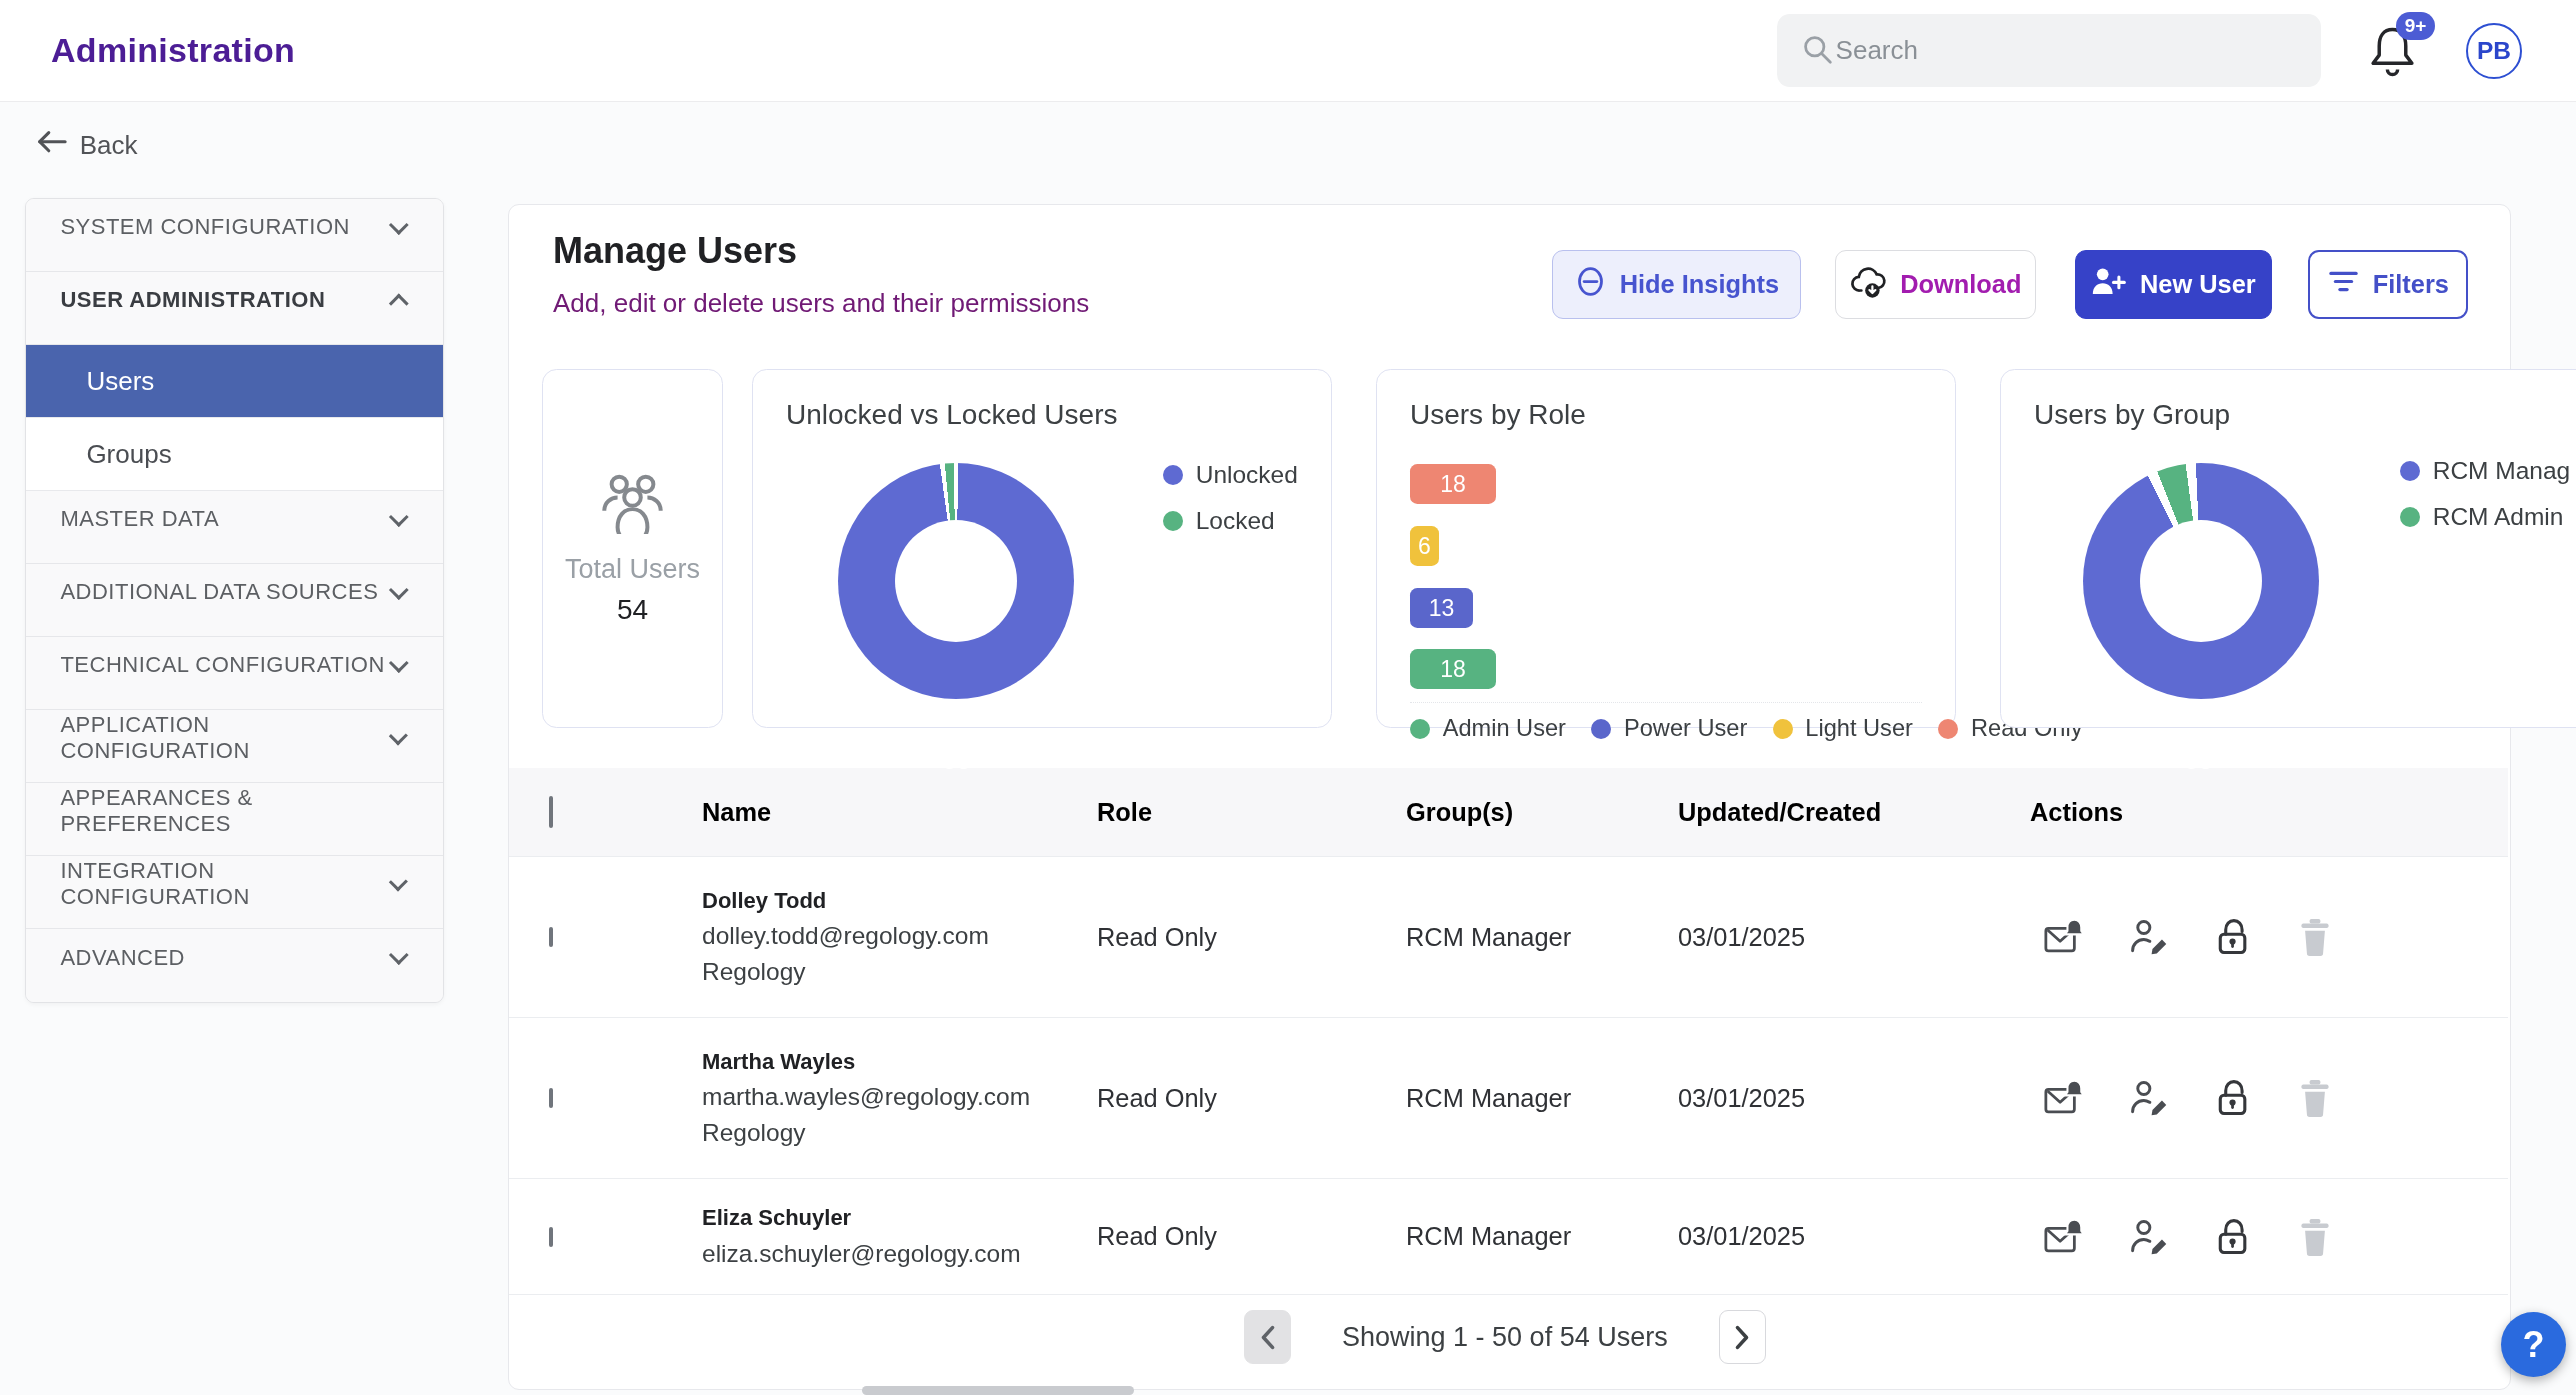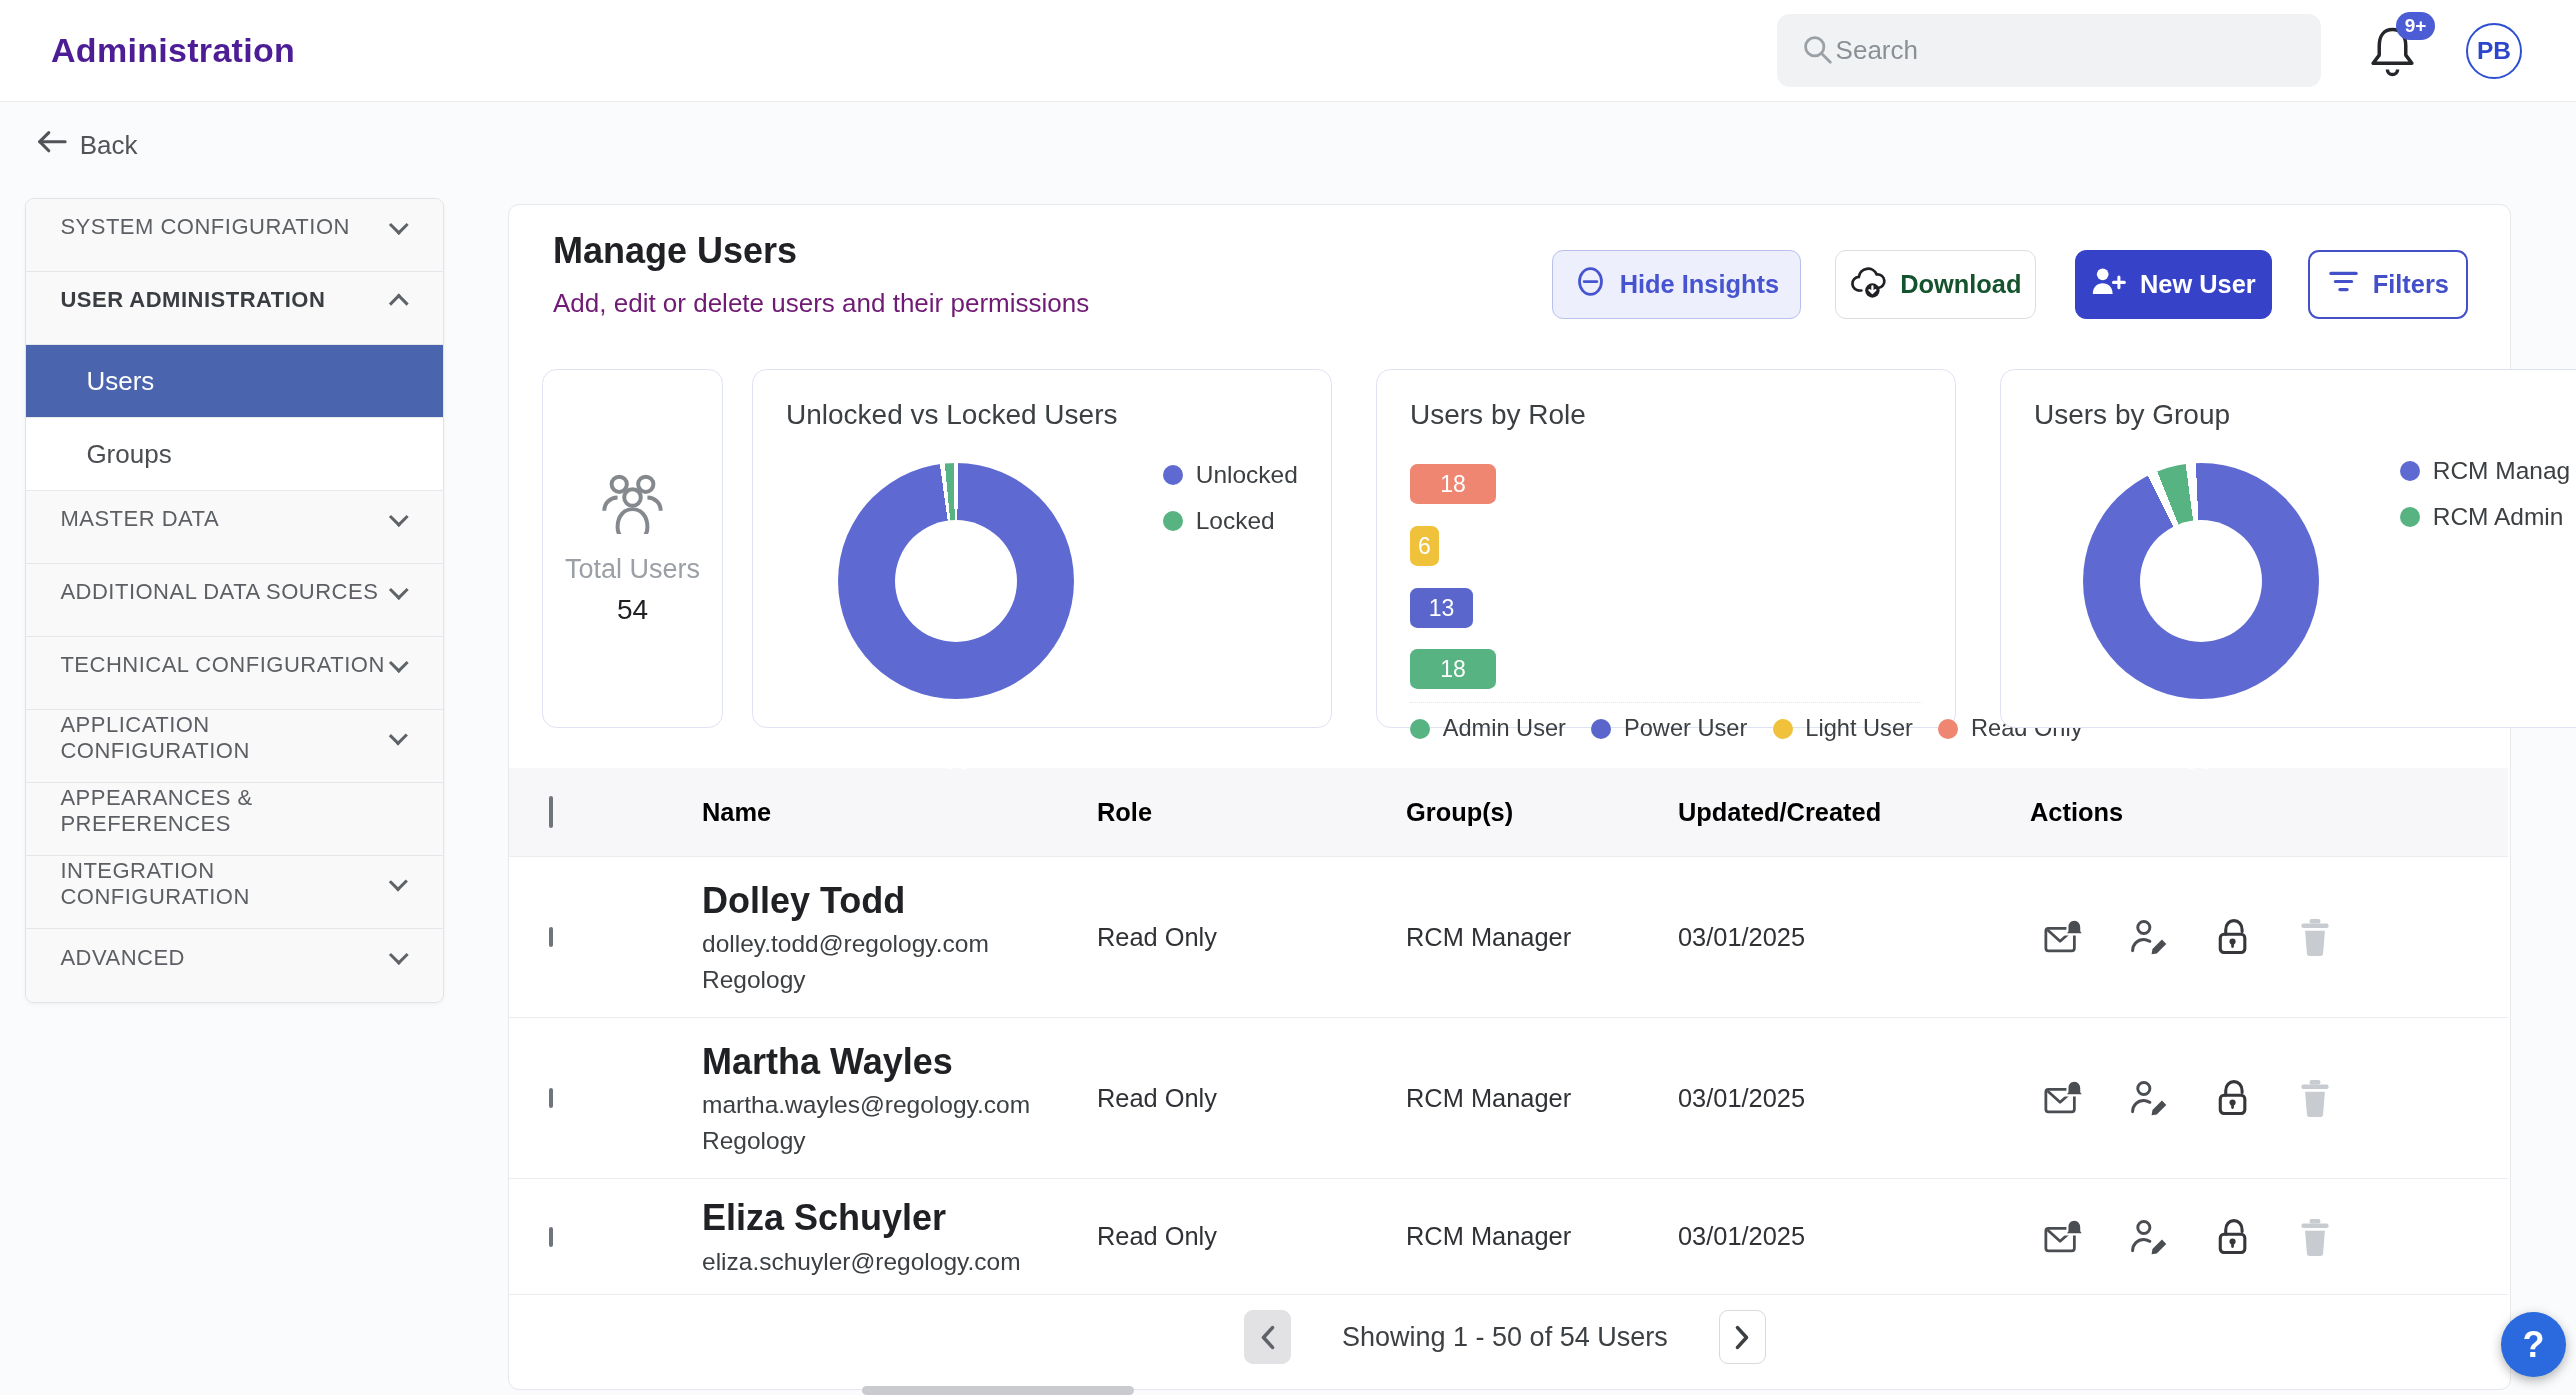--- a/index.html
+++ b/index.html
@@ -41,21 +41,21 @@
     transform:rotate(45deg); margin-top:-5.4px; }
   .chev.up { transform:rotate(-135deg); margin-top:7.3px; }
   
   .main-card { position:absolute; left:508px; top:204px; width:2003px; height:1186px; background:#fff;
     border:1.8px solid #e7e8ec; border-radius:11px; }
   .mu-title { position:absolute; left:44px; top:25.4px; font-size:36px; font-weight:bold; color:#202124; }
   .mu-sub { position:absolute; left:44px; top:83px; font-size:26px; color:#701a75; }
   .btn { position:absolute; top:45px; height:69px; border-radius:11px; display:flex; align-items:center;
     justify-content:center; gap:12.7px; font-size:25.4px; font-weight:bold; cursor:pointer; }
   .btn-hide { left:1043px; width:249px; background:#edeffc; border:1.8px solid #b9c0ee; color:#4754cf; }
-  .btn-download { left:1326px; width:201px; background:#fff; border:1.8px solid #dcdde1; color:#14532d; }
+  .btn-download { left:1326px; width:201px; background:#fff; border:1.8px solid #dcdde1; color:#a21caf; }
   .btn-new { left:1566px; width:197px; background:#3642c8; border:1.8px solid #3642c8; color:#fff; }
   .btn-filters { left:1799px; width:160px; background:#fff; border:2.7px solid #4450c8; color:#4450c8; }
   
   .icard { position:absolute; top:164px; height:359px; background:#fff; border:1.8px solid #dfe2f2;
     border-radius:14.5px; }
   .icard-title { position:absolute; left:33px; top:29px; font-size:28px; color:#3c4043; }
   .card-total { left:33px; width:181px; display:flex; flex-direction:column; align-items:center;
     justify-content:center; gap:9px; }
   .total-label { font-size:27px; color:#9aa0a6; margin-top:7.3px; }
   .total-value { font-size:28px; color:#202124; }
@@ -86,21 +86,21 @@
   .utable { position:absolute; left:0; top:563px; width:1999px; }
   .trow { display:grid; grid-template-columns:193px 395px 309px 272px 352px auto; align-items:center; }
   .thead { height:89px; background:#f7f7f9; border-bottom:1.8px solid #ebedf0; font-size:25.4px;
     font-weight:bold; color:#000000; }
   .tbody-row { border-bottom:1.8px solid #ebedf0; }
   .r0,.r1 { height:161px; }
   .r2 { height:116px; overflow:hidden; }
   .cell-check { padding-left:40px; }
   .checkbox { width:33px; height:33px; border:2.7px solid #70757c; border-radius:6.3px; background:#fff; cursor:pointer; }
   .name-cell { display:flex; flex-direction:column; gap:8.2px; }
-  .uname { font-size:36px; font-weight:bold; color:#202124; }
+  .uname { font-size:22px; font-weight:bold; color:#202124; }
   .uemail, .ucompany { font-size:24.5px; color:#3c4043; }
   .cell { font-size:25.4px; color:#2f3135; }
   .actions-cell { display:flex; gap:44px; padding-left:12.7px; align-items:center; }
   .act { cursor:pointer; display:flex; align-items:center; }
   
   .pagination { position:absolute; left:735px; top:1105px; display:flex; align-items:center; }
   .pg-btn { width:47px; height:54px; border-radius:9px; display:flex; align-items:center;
     justify-content:center; cursor:pointer; }
   .pg-prev { background:#e2e2e4; border:1.8px solid #e2e2e4; }
   .pg-next { background:#fff; border:1.8px solid #d8d9dd; }

